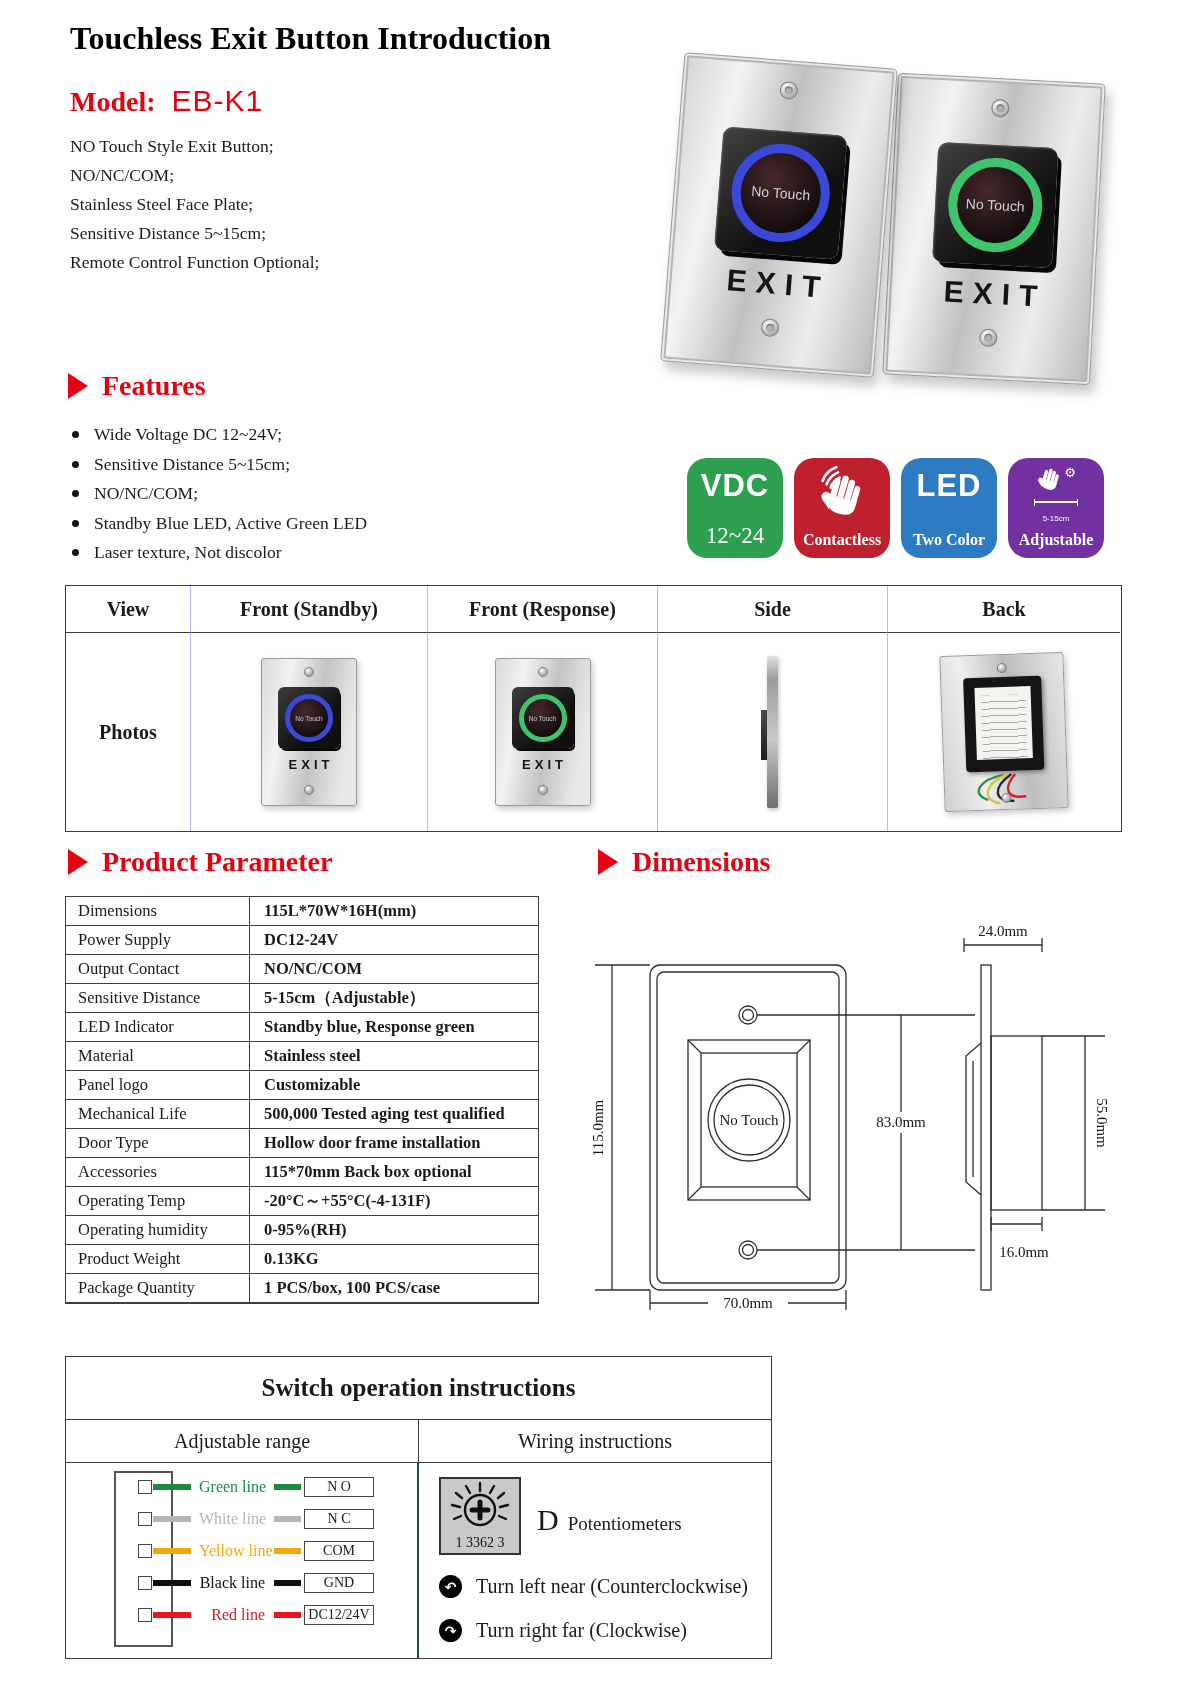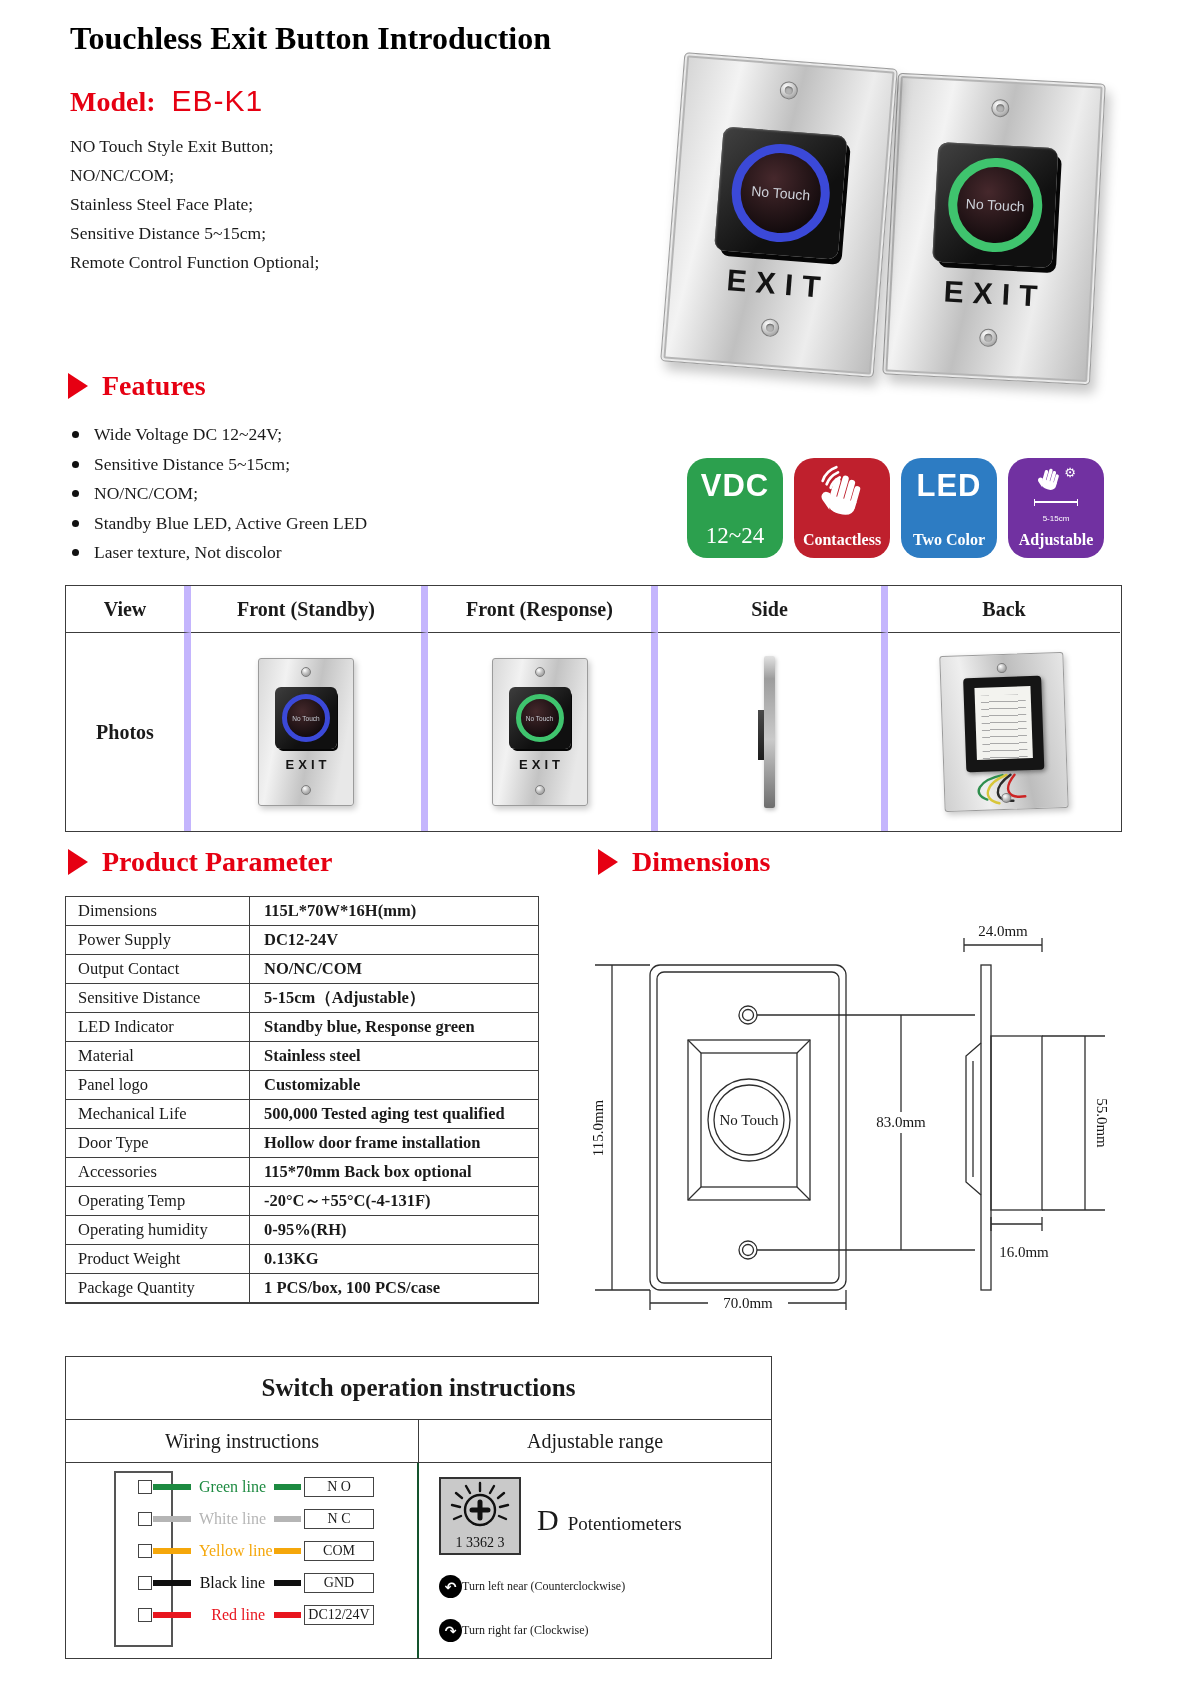--- a/index.html
+++ b/index.html
@@ -59,21 +59,21 @@
   .ruler{width:42px;height:7px;border-left:1.5px solid #fff;border-right:1.5px solid #fff;position:relative;margin-top:1px;}
   .ruler::after{content:"";position:absolute;left:0;right:0;top:50%;height:1.5px;margin-top:-1px;background:#fff;}
   .ruler-text{font:8px "Liberation Sans",sans-serif;margin-top:1px;}
   .adj-icons{display:flex;align-items:flex-start;gap:2px;margin-top:-2px;}
   .gear-icon::before{content:"⚙";font:13px "DejaVu Sans",sans-serif;color:#fff;}
 
   
   .photos-table{position:absolute;left:65px;top:585px;width:1055px;border:1.5px solid #3c3c3c;}
   .pt-row{display:grid;grid-template-columns:125px 237px 230px 230px 232px;}
   .pt-head .pt-cell{height:46px;font:bold 20px "Liberation Serif",serif;border-bottom:1.5px solid #3c3c3c;}
-  .pt-cell{display:flex;align-items:center;justify-content:center;border-right:7px solid #c4b5fd;}
+  .pt-cell{display:flex;align-items:center;justify-content:center;border-right:1px solid #c4b5fd;}
   .pt-cell:last-child{border-right:none;}
   .pt-body .pt-cell{height:198px;}
   .row-label{font:bold 20px "Liberation Serif",serif;}
 
   
   .mini-plate{width:94px;height:146px;position:relative;border:1px solid #9b9b9b;border-radius:3px;
         background:linear-gradient(100deg,#d8d8d8,#f2f2f2 25%,#c3c3c3 55%,#e8e8e8 85%);
         box-shadow:2px 3px 6px rgba(0,0,0,.22);}
   .mini-screw{position:absolute;left:50%;transform:translateX(-50%);width:8px;height:8px;border-radius:50%;
         background:radial-gradient(circle at 35% 30%,#fff,#bbb 50%,#888);border:1px solid #7c7c7c;}
@@ -137,21 +137,21 @@
   .pot-block{position:absolute;left:20px;top:14px;}
   .pot-caption{display:flex;align-items:baseline;position:absolute;left:118px;top:40px;gap:9px;}
   .pot-d{font-size:30px;}
   .pot-name{font-size:19px;}
   .turn-row{position:absolute;left:20px;display:flex;align-items:center;}
   .turn-row.t1{top:112px;} .turn-row.t2{top:156px;}
   .turn-icon{width:23px;height:23px;border-radius:50%;background:#000;color:#fff;display:flex;
         align-items:center;justify-content:center;font:bold 14px "DejaVu Sans",sans-serif;flex:none;}
   .ccw-icon::before{content:"↶";}
   .cw-icon::before{content:"↷";}
-  .turn-text{font-size:12px;}
+  .turn-text{margin-left:14px;font-size:20px;}
 </style>
 </head>
 <body>
 
 <div class="page">
 
   <div class="title">Touchless Exit Button Introduction</div>
 
   <div class="model-line">
     <span class="model-label">Model:</span>
@@ -423,22 +423,22 @@
     <text x="58" y="268" text-anchor="middle" transform="rotate(-90 58 268)">115.0mm</text>
     <text x="356" y="267" text-anchor="middle">83.0mm</text>
     <text x="203" y="448" text-anchor="middle">70.0mm</text>
     <text x="552" y="263" text-anchor="middle" transform="rotate(90 552 263)">55.0mm</text>
     <text x="479" y="397" text-anchor="middle">16.0mm</text>
   </svg>
 
   <div class="switch-table">
     <div class="st-title">Switch operation instructions</div>
     <div class="st-sub">
+      <div>Adjustable range</div>
       <div>Wiring instructions</div>
-      <div>Adjustable range</div>
     </div>
     <div class="st-body">
       <div class="wiring-cell">
         <div class="connector"></div>
         <div class="wire-row" style="top:14px">
           <span class="w-sq"></span>
           <span class="w-stub" style="background-color: rgb(29, 138, 65);"></span>
           <span class="w-label" style="color: rgb(29, 138, 65);">Green line</span>
           <span class="w-bar" style="background-color: rgb(29, 138, 65);"></span>
           <span class="w-box">N O</span>

